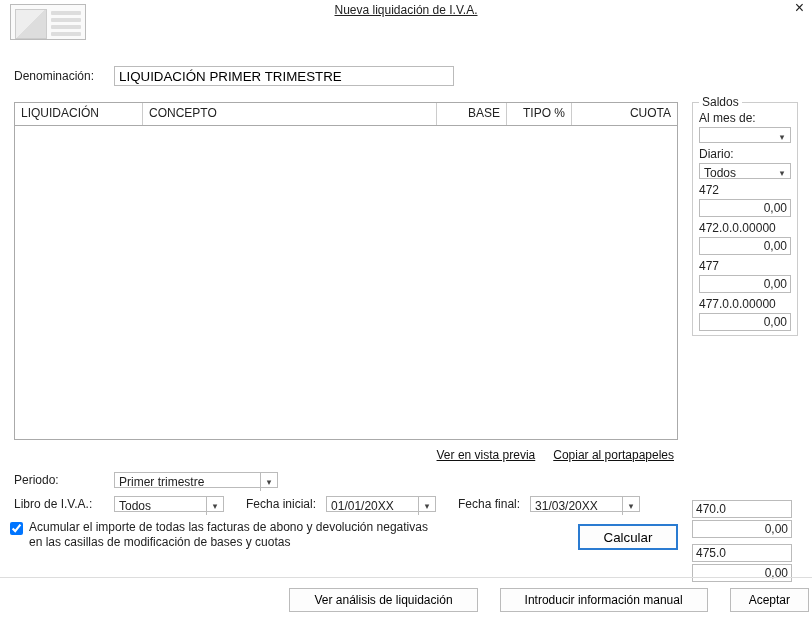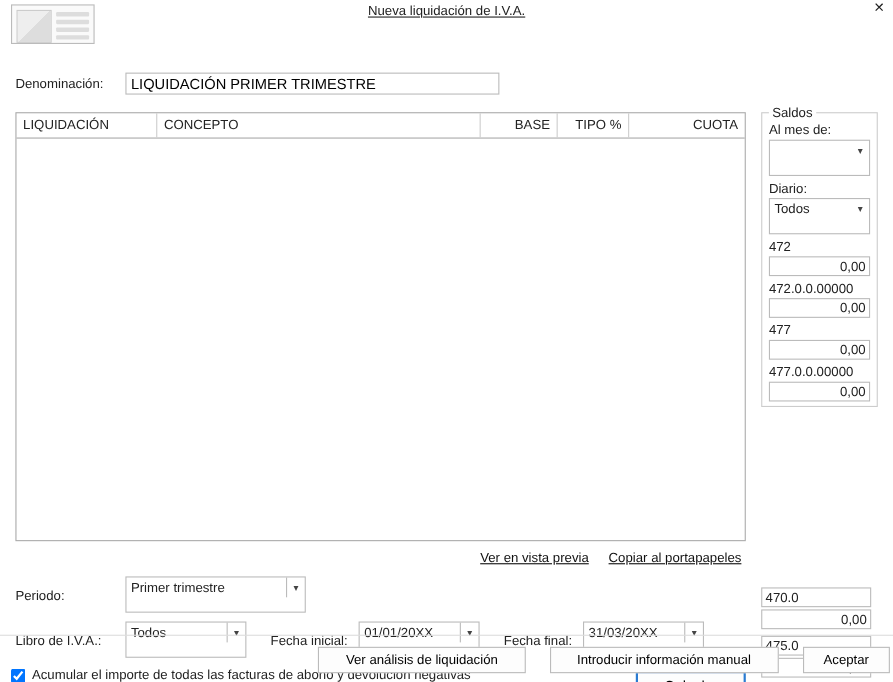--- a/index.html
+++ b/index.html
@@ -9,29 +9,29 @@
   .title { text-align: center; line-height: 20px; font-size: 12px; text-decoration: underline; }
   .close-x { position: absolute; right: 8px; top: -1px; font-size: 16px; cursor: pointer; }
   .icon-placeholder { position: absolute; left: 10px; top: 4px; width: 76px; height: 36px; border: 1px solid #bbb; background: #fafafa; }
   .icon-placeholder::before { content: ""; position: absolute; left: 4px; top: 4px; width: 30px; height: 28px; border: 1px solid #ccc; background: linear-gradient(135deg,#eee 0 50%,#ddd 50% 100%);}
   .icon-placeholder .lines { position: absolute; left: 40px; top: 6px; width: 30px; height: 26px; }
   .icon-placeholder .lines div { height: 4px; background: #ddd; margin-bottom: 3px; border-radius: 1px;}
   .content { position: absolute; left: 14px; right: 14px; top: 66px; bottom: 0; }
   .row { display: flex; align-items: center; gap: 6px; }
   .lbl { font-size: 12px; }
   .field { border: 1px solid #bbb; height: 20px; line-height: 18px; padding: 0 4px; background: #fff; }
-  .select { position: relative; border: 1px solid #bbb; height: 33px; line-height: 18px; padding: 0 16px 0 4px; background: #fff; min-width: 50px; }
+  .select { position: relative; border: 1px solid #bbb; height: 16px; line-height: 18px; padding: 0 16px 0 4px; background: #fff; min-width: 50px; }
   .select::after { content: "▾"; position: absolute; right: 0; top: 0; width: 16px; height: 18px; border-left: 1px solid #bbb; text-align: center; font-size: 9px; color: #444; line-height: 18px;}
   .select.small::after { border-left: none; }
   .denom-row { margin-bottom: 16px; gap: 20px; }
   .denom-input { width: 340px; }
   .main-area { display: flex; gap: 14px; }
   .left-col { flex: 1; }
   .right-col { width: 106px; }
-  .table { border: 1px solid #aaa; height: 390px; background: #fff; }
+  .table { border: 1px solid #aaa; height: 338px; background: #fff; }
   .thead { display: flex; border-bottom: 1px solid #aaa; height: 23px; }
   .th { border-right: 1px solid #ccc; padding: 3px 6px; font-size: 12px; white-space: nowrap; overflow: hidden;}
   .th:last-child { border-right: none; }
   .th.liq { width: 128px; }
   .th.con { flex: 1; }
   .th.base { width: 70px; text-align: right;}
   .th.tipo { width: 65px; text-align: right;}
   .th.cuota { width: 105px; text-align: right;}
   .table-links { display: flex; justify-content: flex-end; gap: 18px; padding: 8px 4px 10px; }
   .link { color: #111; text-decoration: underline; cursor: pointer; }

